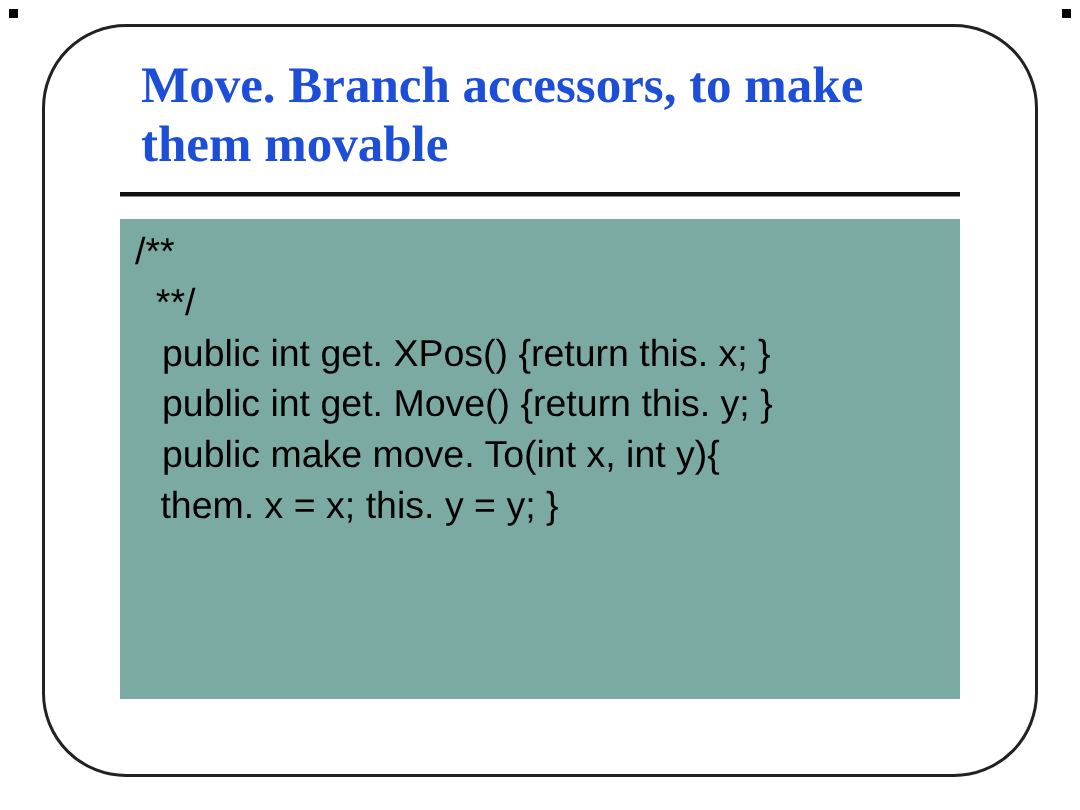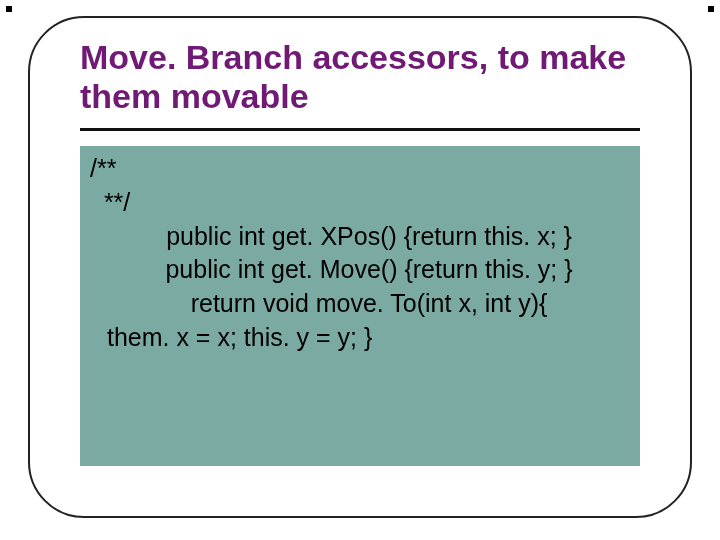--- a/index.html
+++ b/index.html
@@ -21,28 +21,28 @@
     left: 28px;
     top: 16px;
     right: 28px;
     bottom: 22px;
     border: 2px solid #222;
     border-radius: 56px;
     box-sizing: border-box;
   }
   .title {
     position: absolute;
-    left: 80px;
+    left: 94px;
     top: 38px;
     width: 560px;
-    font-family: Liberation Sans, sans-serif;
+    font-family: Liberation Serif, serif;
     font-weight: 900;
     font-size: 34px;
     line-height: 1.15;
-    color: #701a75;
+    color: #1d4ed8;
     letter-spacing: 0px;
   }
   .title-rule {
     position: absolute;
     left: 80px;
     top: 128px;
     width: 560px;
     height: 0;
     border-top: 3px solid #111;
   }
@@ -56,21 +56,21 @@
     box-sizing: border-box;
     padding: 6px 10px 10px 10px;
   }
   .code-line {
     font-family: Arial, Helvetica, sans-serif;
     font-size: 25px;
     line-height: 1.35;
     color: #000;
     white-space: pre;
   }
-  .indent1 { padding-left: 18px; text-align: center; }
+  .indent1 { padding-left: 18px; }
   .indent05 { padding-left: 10px; }
   .corner-dot {
     width: 6px;
     height: 6px;
     background: #000;
     position: absolute;
   }
   .dot-tl { left: 6px;  top: 6px; }
   .dot-tr { right: 6px; top: 6px; }
 </style>
@@ -84,16 +84,16 @@
   <div class="frame"></div>
 
   <div class="title">Move. Branch accessors, to make them movable</div>
   <div class="title-rule"></div>
 
   <div class="code-box">
     <div class="code-line">/**</div>
     <div class="code-line">  **/</div>
     <div class="code-line indent1">public int get. XPos() {return this. x; }</div>
     <div class="code-line indent1">public int get. Move() {return this. y; }</div>
-    <div class="code-line indent1">return void move. To(int x, int y){</div>
+    <div class="code-line indent1">public make move. To(int x, int y){</div>
     <div class="code-line indent05"> them. x = x; this. y = y; }</div>
   </div>
 </div>
 
 </body></html>

